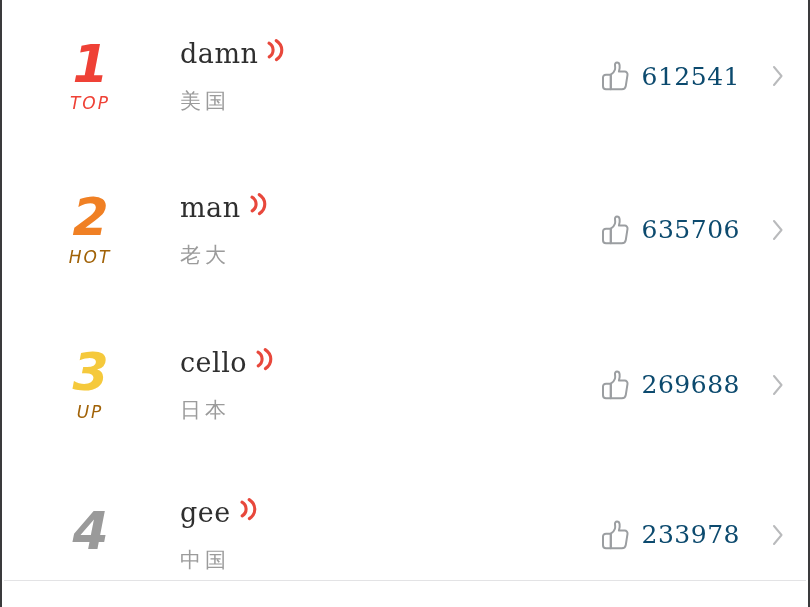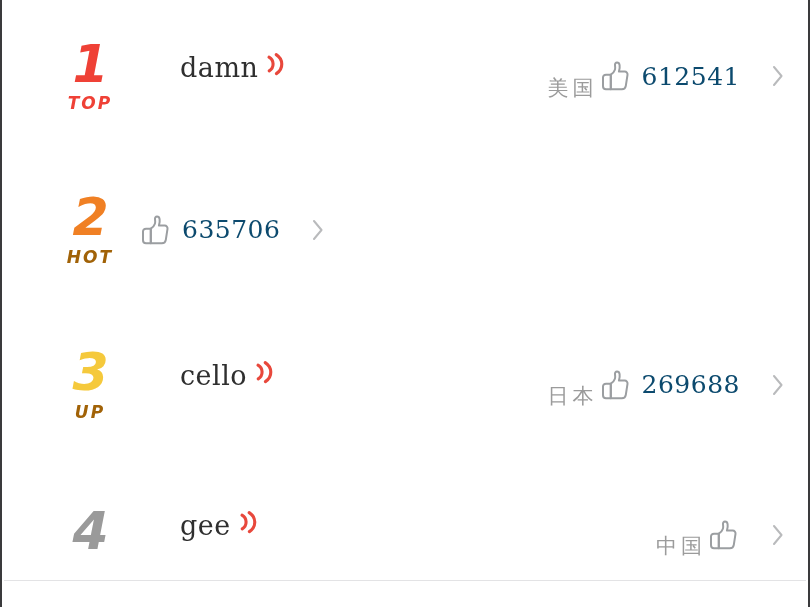--- a/index.html
+++ b/index.html
@@ -58,34 +58,34 @@
     font-family: "DejaVu Sans", sans-serif;
     font-size: 52px;
     font-weight: 700;
     font-style: italic;
     letter-spacing: -1px;
     line-height: 0.95;
   }
   .rank-tag {
     font-family: "DejaVu Sans", sans-serif;
     font-size: 17px;
-    font-weight: 700;
+    font-weight: 400;
     font-style: italic;
     letter-spacing: 2px;
     margin-top: 6px;
   }
   .rank-tag.empty { visibility: hidden; }
 
   
   .word-block {
     flex: 1 1 auto;
     padding-left: 42px;
     display: flex;
-    flex-direction: row;
-    justify-content: space-between;
+    flex-direction: column;
+    justify-content: center;
   }
   .word-line {
     display: flex;
     align-items: flex-start;
   }
   .word-text {
     font-family: "DejaVu Serif", serif;
     font-size: 27px;
     color: #2f2f2f;
     letter-spacing: 0.5px;
@@ -179,20 +179,30 @@
         </div>
         <span class="chevron"><svg width="16" height="26" viewBox="0 0 16 26" aria-hidden="true">
             <path d="M4 4 L11.5 13 L4 22" fill="none" stroke="#8f9194" stroke-width="2" stroke-linecap="round" stroke-linejoin="round"></path>
           </svg></span>
       </div>
       <div class="rank-row row-2">
         <div class="rank-badge">
           <span class="rank-num" style="color:#f08024">2</span>
           <span class="rank-tag" style="color:#a16207">HOT</span>
         </div>
+        <div class="word-block">
+          <div class="word-line">
+            <span class="word-text">man</span>
+            <span class="sound-icon"><svg width="22" height="24" viewBox="0 0 22 24" aria-hidden="true">
+                <path d="M5 5.2 C10.2 8.2 10.6 15.4 5.2 18.9" fill="none" stroke="#e8483c" stroke-width="3.1" stroke-linecap="round"></path>
+                <path d="M12.2 2.6 C19.4 7.2 19.8 16.6 12.4 21.6" fill="none" stroke="#e8483c" stroke-width="3.1" stroke-linecap="round"></path>
+              </svg></span>
+          </div>
+          <div class="translation">老大</div>
+        </div>
         <div class="likes-block">
           <span class="thumb-icon"><svg width="34" height="34" viewBox="0 0 34 34" aria-hidden="true">
               <path d="M12.8 30.2 L8.0 30.2 C6.2 30.2 5.0 29.0 5.0 27.3 L5.0 18.6 C5.0 16.9 6.2 15.7 8.0 15.7 L12.8 15.7 Z" fill="none" stroke="#9b9ea1" stroke-width="2" stroke-linejoin="round"></path>
               <path d="M12.8 15.7 C14.6 14.7 16.2 12.9 16.9 10.8 C17.4 9.3 17.2 7.6 17.0 6.2 C16.8 4.9 17.6 3.6 19.0 3.6 C20.4 3.6 21.4 4.7 21.6 6.1 C21.9 8.2 21.6 10.6 20.9 12.6 L26.7 12.6 C28.5 12.6 29.8 14.1 29.5 15.8 L27.8 26.8 C27.5 28.8 25.9 30.2 23.9 30.2 L12.8 30.2 Z" fill="none" stroke="#9b9ea1" stroke-width="2" stroke-linejoin="round" stroke-linecap="round"></path>
             </svg></span>
           <span class="like-count">635706</span>
         </div>
         <span class="chevron"><svg width="16" height="26" viewBox="0 0 16 26" aria-hidden="true">
             <path d="M4 4 L11.5 13 L4 22" fill="none" stroke="#8f9194" stroke-width="2" stroke-linecap="round" stroke-linejoin="round"></path>
           </svg></span>
@@ -236,20 +246,21 @@
                 <path d="M12.2 2.6 C19.4 7.2 19.8 16.6 12.4 21.6" fill="none" stroke="#e8483c" stroke-width="3.1" stroke-linecap="round"></path>
               </svg></span>
           </div>
           <div class="translation">中国</div>
         </div>
         <div class="likes-block">
           <span class="thumb-icon"><svg width="34" height="34" viewBox="0 0 34 34" aria-hidden="true">
               <path d="M12.8 30.2 L8.0 30.2 C6.2 30.2 5.0 29.0 5.0 27.3 L5.0 18.6 C5.0 16.9 6.2 15.7 8.0 15.7 L12.8 15.7 Z" fill="none" stroke="#9b9ea1" stroke-width="2" stroke-linejoin="round"></path>
               <path d="M12.8 15.7 C14.6 14.7 16.2 12.9 16.9 10.8 C17.4 9.3 17.2 7.6 17.0 6.2 C16.8 4.9 17.6 3.6 19.0 3.6 C20.4 3.6 21.4 4.7 21.6 6.1 C21.9 8.2 21.6 10.6 20.9 12.6 L26.7 12.6 C28.5 12.6 29.8 14.1 29.5 15.8 L27.8 26.8 C27.5 28.8 25.9 30.2 23.9 30.2 L12.8 30.2 Z" fill="none" stroke="#9b9ea1" stroke-width="2" stroke-linejoin="round" stroke-linecap="round"></path>
             </svg></span>
+          <span class="like-count">233978</span>
         </div>
         <span class="chevron"><svg width="16" height="26" viewBox="0 0 16 26" aria-hidden="true">
             <path d="M4 4 L11.5 13 L4 22" fill="none" stroke="#8f9194" stroke-width="2" stroke-linecap="round" stroke-linejoin="round"></path>
           </svg></span>
       </div>
     </div>
   <div class="bottom-divider"></div>
 </div>
 
 </body></html>

